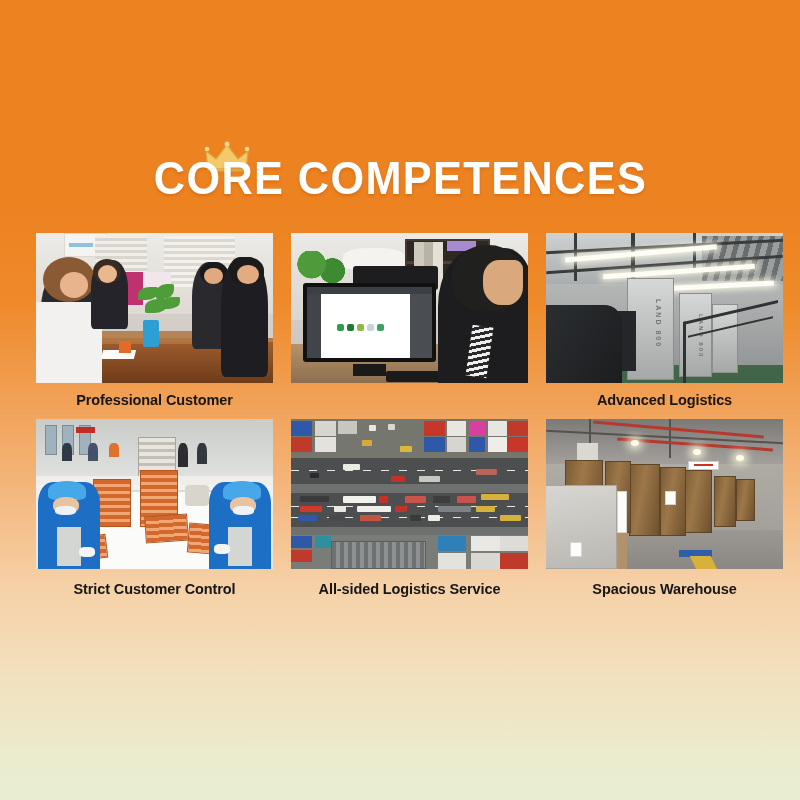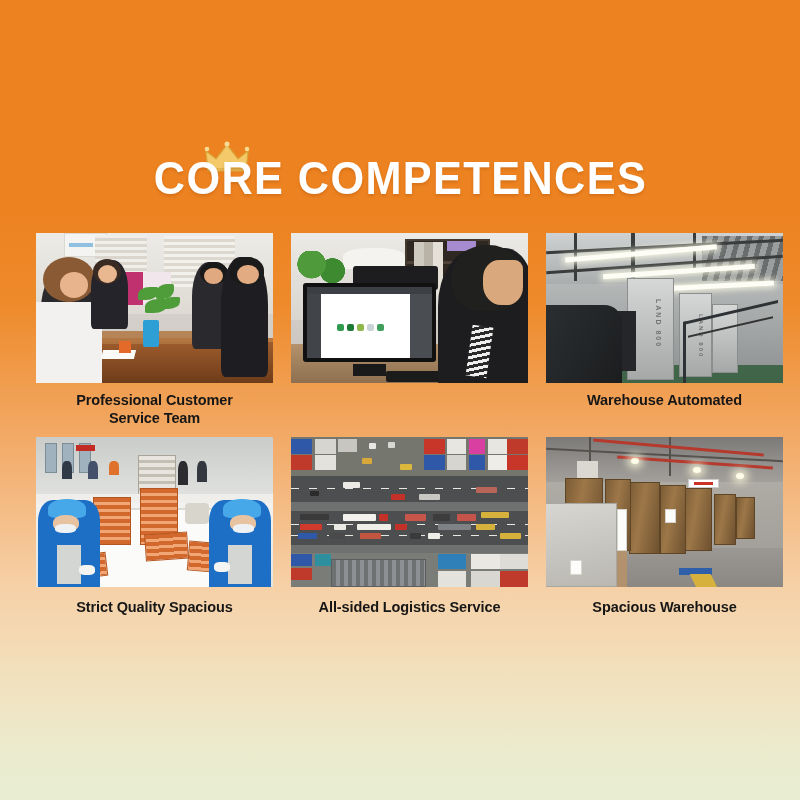--- a/index.html
+++ b/index.html
@@ -301,21 +301,20 @@
           <div class="m2h"></div>
           <div class="m2f"></div>
         <div class="p m1"></div>
           <div class="m1h"></div>
           <div class="m1f"></div>
         <div class="paper"></div>
           <div class="cup"></div>
       </div>
       <div class="caption">
         <div>Professional Customer</div>
-        <div>Service Team</div>
       </div>
     </div>
 
     <div class="cell">
       <div class="thumb sc-rd">
         <div class="bgwall"></div>
         <div class="shelf"></div>
         <div class="book bk1"></div>
           <div class="book bk2"></div>
           <div class="book bk3"></div>
@@ -367,21 +366,21 @@
           <div class="mach m-b"></div>
           <div class="mach m-a"></div>
         <div class="label lb1">LAND 800</div>
         <div class="label lb2">LAND 800</div>
         <div class="dark2"></div>
           <div class="dark"></div>
         <div class="rail"></div>
           <div class="rail2"></div>
       </div>
       <div class="caption">
-        <div>Warehouse Automated</div>
+        <div>Advanced Logistics</div>
       </div>
     </div>
   </div>
 
   <div class="row">
 
     <div class="cell">
       <div class="thumb sc-qc">
         <div class="back"></div>
         <div class="win w-a"></div>
@@ -410,21 +409,21 @@
         <div class="cap cap-l"></div>
           <div class="cap cap-r"></div>
         <div class="face fc-l"></div>
           <div class="face fc-r"></div>
         <div class="mask mk-l"></div>
           <div class="mask mk-r"></div>
         <div class="glove gl-l"></div>
           <div class="glove gl-r"></div>
       </div>
       <div class="caption cap-1line">
-        <div>Strict Quality Spacious</div>
+        <div>Strict Customer Control</div>
       </div>
     </div>
 
     <div class="cell">
       <div class="thumb sc-log">
         <div class="topyard"></div>
 
         <div class="ctn" style="left:0%;top:1%;width:9%;height:10%;background:#2f58a8"></div>
         <div class="ctn" style="left:10%;top:1%;width:9%;height:10%;background:#d7d5cf"></div>
         <div class="ctn" style="left:0%;top:12%;width:9%;height:10%;background:#c03a2b"></div>

